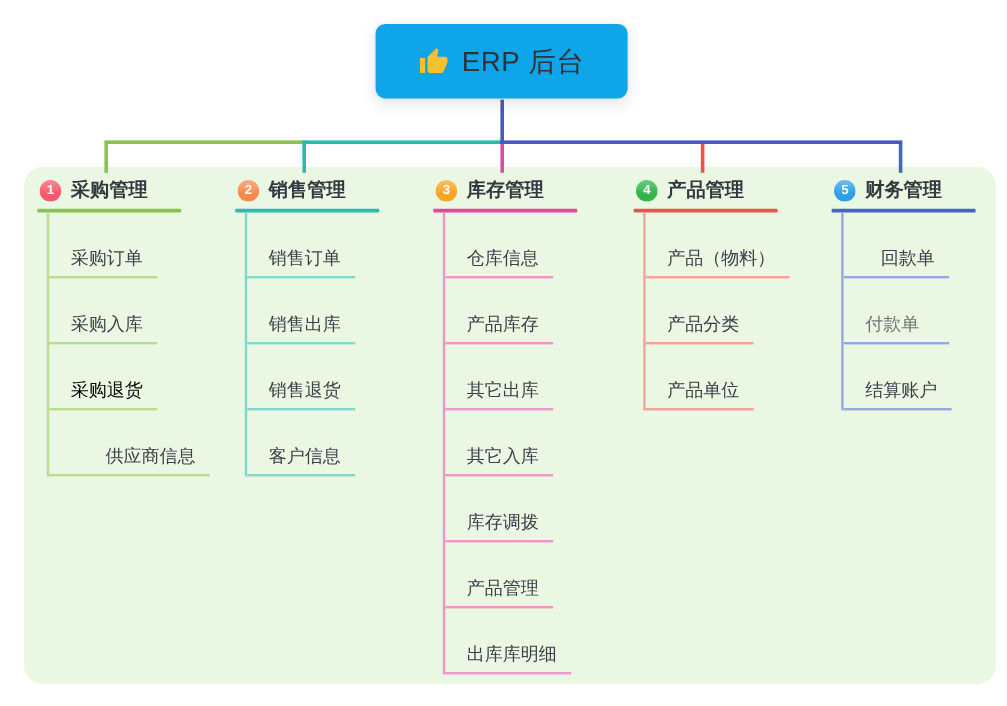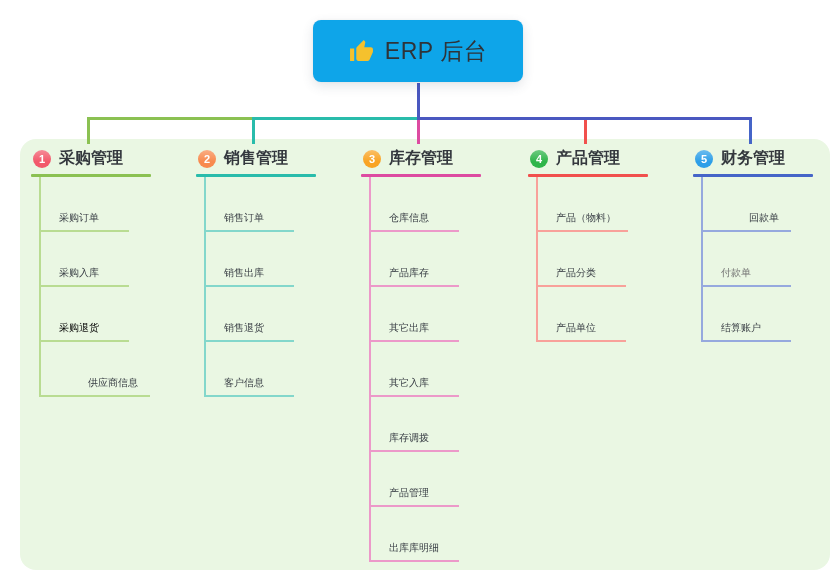--- a/index.html
+++ b/index.html
@@ -16,21 +16,21 @@
   .branch-header{display:flex;align-items:center;gap:8px;height:31px;padding-left:2px;cursor:pointer;}
   .badge{width:18px;height:18px;border-radius:50%;color:#fff;font-size:11px;font-weight:bold;
     display:flex;align-items:center;justify-content:center;flex:0 0 18px;
     background-image:linear-gradient(180deg,rgba(255,255,255,.30),rgba(255,255,255,0) 65%);}
   .branch-label{font-size:16px;font-weight:600;color:#34383e;white-space:nowrap;}
   .branch-rule{width:120px;height:3px;border-radius:1px;}
   .children{margin-left:8px;border-left:2px solid transparent;width:max-content;}
   .child{height:55px;box-sizing:border-box;display:flex;align-items:flex-end;
     padding:0 12px 5px 18px;min-width:88px;width:max-content;white-space:nowrap;
     border-bottom:2px solid transparent;cursor:pointer;}
-  .child-label{font-size:10px;color:#3b4047;}
+  .child-label{font-size:15px;color:#3b4047;}
 </style>
 </head>
 <body>
 
 <div id="canvas">
   <div class="panel" style="background: rgb(234, 247, 227);"></div>
   <div id="lines-layer">
       <div class="cline" style="left: 86.5px; top: 117px; width: 168px; height: 3px; background: rgb(139, 193, 82);"></div>
       <div class="cline" style="left: 251.5px; top: 117px; width: 168px; height: 3px; background: rgb(41, 188, 171);"></div>
       <div class="cline" style="left: 416.5px; top: 117px; width: 335px; height: 3px; background: rgb(74, 88, 192);"></div>

